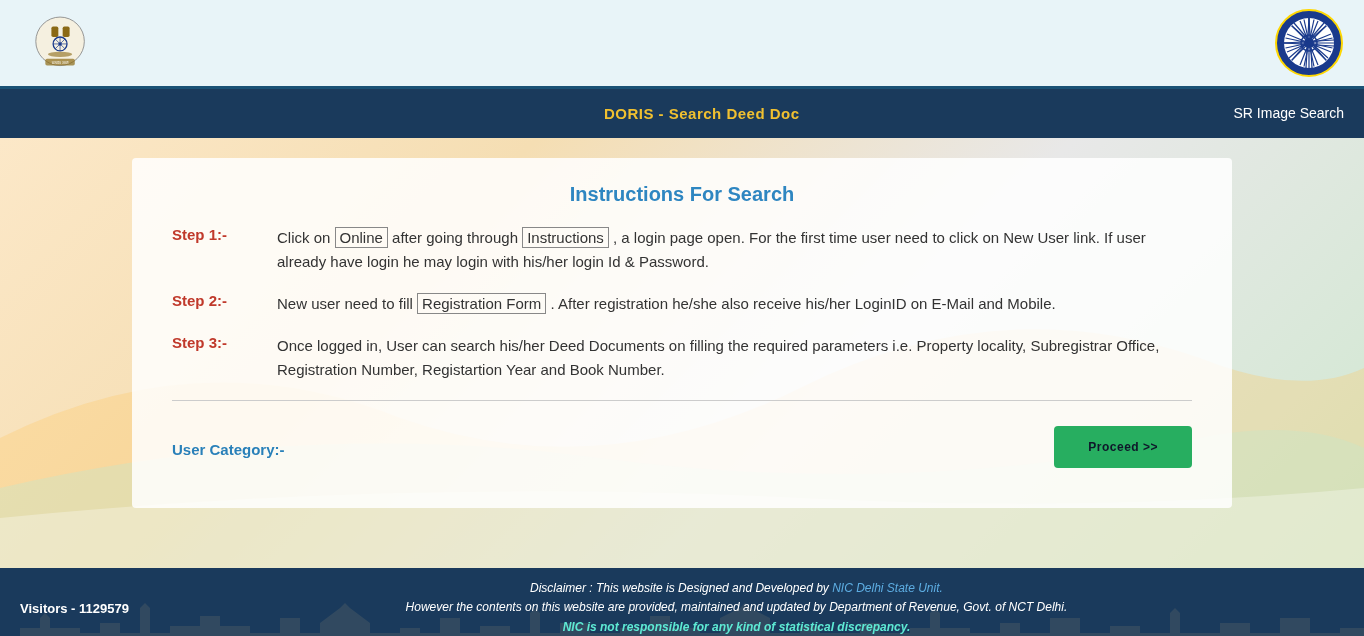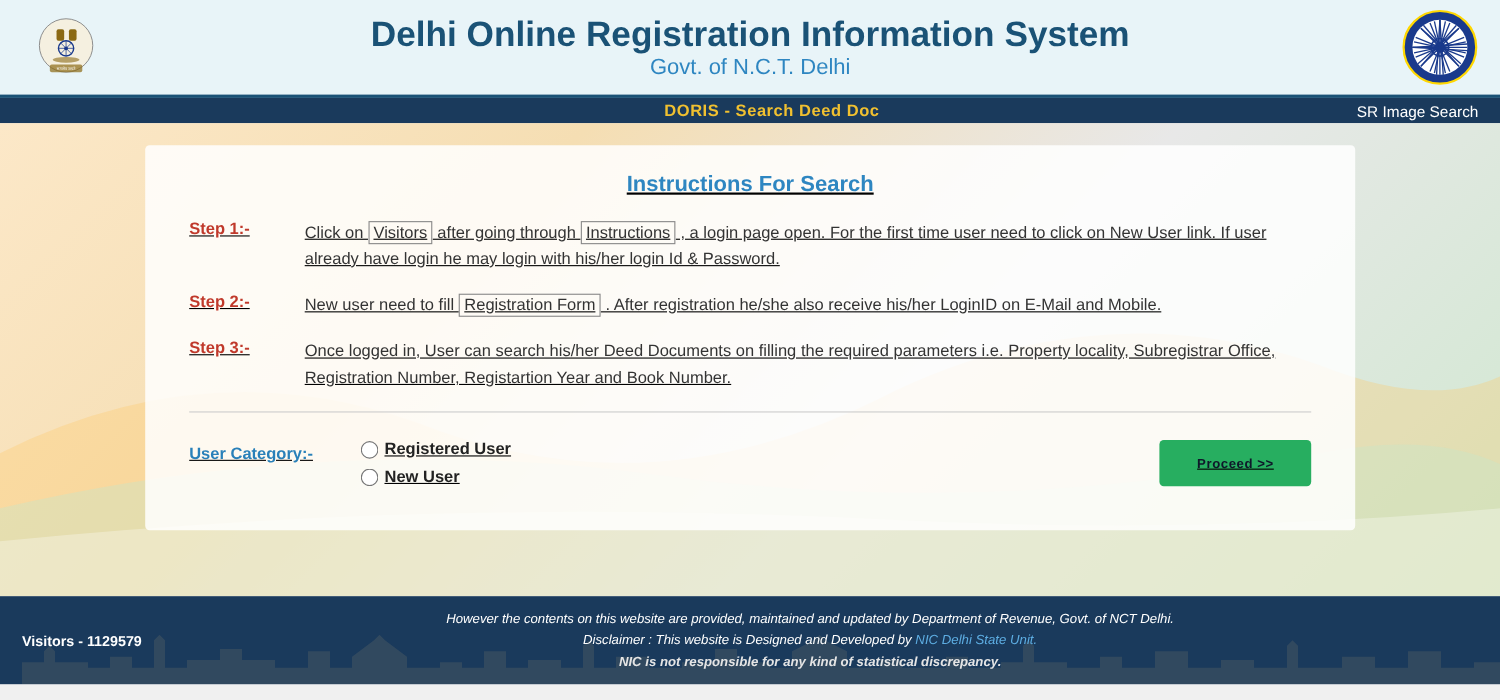--- a/index.html
+++ b/index.html
@@ -46,43 +46,42 @@
     }
     .ashoka-wheel {
       width: 70px;
       height: 70px;
     }
 
     
     .navbar {
       background: #1a3a5c;
       display: flex;
-      align-items: flex-end;
+      align-items: flex-start;
       justify-content: space-between;
-      padding: 3px 20px;
+      padding: 16px 20px;
     }
     .navbar-title {
       color: #f0c030;
       font-weight: bold;
       font-size: 15px;
       letter-spacing: 0.5px;
     }
     .navbar-link {
       color: white;
       font-size: 14px;
     }
 
     
     .main-area {
       position: relative;
       background: linear-gradient(135deg, #fce8c8 0%, #f5deb3 30%, #e8e8e8 60%, #d0e8d0 100%);
       min-height: 430px;
       padding: 20px;
       overflow: hidden;
-      text-decoration: underline;
     }
 
     
     .bg-decoration {
       position: absolute;
       top: 0; left: 0; right: 0; bottom: 0;
       pointer-events: none;
       z-index: 0;
     }
 
@@ -215,21 +214,21 @@
       font-size: 12px;
       color: white;
       font-style: italic;
       line-height: 1.6;
     }
     .footer-disclaimer .nic-link {
       color: #5dade2;
       font-style: italic;
     }
     .footer-disclaimer .red-text {
-      color: #e5e5e5;
+      color: #5eead4;
       font-style: italic;
       font-weight: bold;
     }
 
     
     .city-silhouette {
       position: absolute;
       bottom: 0;
       width: 100%;
       height: 60px;
@@ -253,24 +252,20 @@
       <line x1="32" y1="30" x2="32" y2="46" stroke="#1a3a8c" stroke-width="0.8"></line>
       <line x1="24" y1="38" x2="40" y2="38" stroke="#1a3a8c" stroke-width="0.8"></line>
       <line x1="26.3" y1="32.3" x2="37.7" y2="43.7" stroke="#1a3a8c" stroke-width="0.8"></line>
       <line x1="37.7" y1="32.3" x2="26.3" y2="43.7" stroke="#1a3a8c" stroke-width="0.8"></line>
 
       <ellipse cx="32" cy="50" rx="14" ry="3" fill="#8B6914" opacity="0.6"></ellipse>
 
       <rect x="15" y="55" width="34" height="8" rx="2" fill="#8B6914" opacity="0.7"></rect>
       <text x="32" y="61" text-anchor="middle" font-size="4" fill="white" font-family="Arial">सत्यमेव जयते</text>
     </svg>
-  </div>
-  <div class="header-title">
-    <h1>Delhi Online Registration Information System</h1>
-    <h2>Govt. of N.C.T. Delhi</h2>
   </div>
   <div class="header-logo-right">
     <svg class="ashoka-wheel" viewBox="0 0 70 70">
       <circle cx="35" cy="35" r="33" fill="#1a3a8c" stroke="#FFD700" stroke-width="2"></circle>
       <circle cx="35" cy="35" r="25" fill="white"></circle>
       <circle cx="35" cy="35" r="5" fill="#1a3a8c"></circle>
 
       <g stroke="#1a3a8c" stroke-width="1.2">
         <line x1="35" y1="10" x2="35" y2="60"></line>
         <line x1="10" y1="35" x2="60" y2="35"></line>
@@ -312,21 +307,21 @@
     <path d="M0,350 Q300,280 600,320 Q900,360 1200,300 Q1300,280 1364,310 L1364,430 L0,430 Z" fill="rgba(200,230,200,0.4)"></path>
     <path d="M0,380 Q400,340 800,360 Q1100,375 1364,350 L1364,430 L0,430 Z" fill="rgba(255,255,255,0.3)"></path>
   </svg>
 
   <div class="content-card">
     <div class="instructions-title">Instructions For Search</div>
 
     <div class="step-row">
       <span class="step-label">Step 1:-</span>
       <span class="step-text">
-        Click on <span class="highlight-box">Visitors</span> after going through <span class="highlight-box">Instructions</span> , a login page open. For the first time user need to click on  New User  link. If user already have login he may login with his/her login Id &amp; Password.
+        Click on <span class="highlight-box">Online</span> after going through <span class="highlight-box">Instructions</span> , a login page open. For the first time user need to click on  New User  link. If user already have login he may login with his/her login Id &amp; Password.
       </span>
     </div>
 
     <div class="step-row">
       <span class="step-label">Step 2:-</span>
       <span class="step-text">
         New user need to fill <span class="highlight-box">Registration Form</span> . After registration he/she also receive his/her LoginID on E-Mail and Mobile.
       </span>
     </div>
 
@@ -335,44 +330,34 @@
       <span class="step-text">
         Once logged in, User can search his/her Deed Documents on filling the required parameters i.e. Property locality, Subregistrar Office, Registration Number, Registartion Year and Book Number.
       </span>
     </div>
 
     <hr class="divider">
 
     <div class="user-category-section">
       <div class="user-category-left">
         <span class="user-category-label">User Category:-</span>
-        <div class="radio-group">
-          <label class="radio-item">
-            <input type="radio" name="userCategory" value="registered" style="">
-            <span>Registered User</span>
-          </label>
-          <label class="radio-item">
-            <input type="radio" name="userCategory" value="new" style="">
-            <span>New User</span>
-          </label>
-        </div>
       </div>
       <button class="proceed-btn">Proceed &gt;&gt;</button>
     </div>
   </div>
 </div>
 
 <div class="footer">
 
   <svg class="city-silhouette" viewBox="0 0 1364 60" preserveAspectRatio="none">
 
     <path d="M0,60 L0,40 L20,40 L20,30 L25,25 L30,30 L30,40 L60,40 L60,45 L80,45 L80,35 L100,35 L100,45 L120,45 L120,20 L125,15 L130,20 L130,45 L150,45 L150,38 L180,38 L180,28 L200,28 L200,38 L230,38 L230,45 L260,45 L260,30 L280,30 L280,45 L300,45 L300,35 L320,20 L325,15 L330,20 L350,35 L350,45 L380,45 L380,40 L400,40 L400,45 L420,45 L420,30 L440,30 L440,45 L460,45 L460,38 L490,38 L490,45 L510,45 L510,25 L515,20 L520,25 L520,45 L540,45 L540,35 L570,35 L570,45 L600,45 L600,40 L630,40 L630,28 L650,28 L650,40 L680,40 L680,45 L700,45 L700,30 L720,20 L725,15 L730,20 L750,30 L750,45 L780,45 L780,38 L800,38 L800,45 L840,45 L840,35 L860,35 L860,45 L890,45 L890,40 L910,40 L910,25 L915,20 L920,25 L920,40 L950,40 L950,45 L980,45 L980,35 L1000,35 L1000,45 L1030,45 L1030,30 L1060,30 L1060,45 L1090,45 L1090,38 L1120,38 L1120,45 L1150,45 L1150,25 L1155,20 L1160,25 L1160,45 L1200,45 L1200,35 L1230,35 L1230,45 L1260,45 L1260,30 L1290,30 L1290,45 L1320,45 L1320,40 L1364,40 L1364,60 Z" fill="rgba(180,160,120,0.5)"></path>
   </svg>
 
   <span class="footer-visitors">Visitors - 1129579</span>
   <div class="footer-disclaimer">
-    <p>However the contents on this website are provided, maintained and updated by Department of Revenue, Govt. of NCT Delhi.</p>
     <p>
       <em><span>Disclaimer : This website is Designed and Developed by </span><span class="nic-link">NIC Delhi State Unit.</span></em>
     </p>
+    <p>However the contents on this website are provided, maintained and updated by Department of Revenue, Govt. of NCT Delhi.</p>
     <p class="red-text">NIC is not responsible for any kind of statistical discrepancy.</p>
   </div>
 </div>
 
 </body></html>

